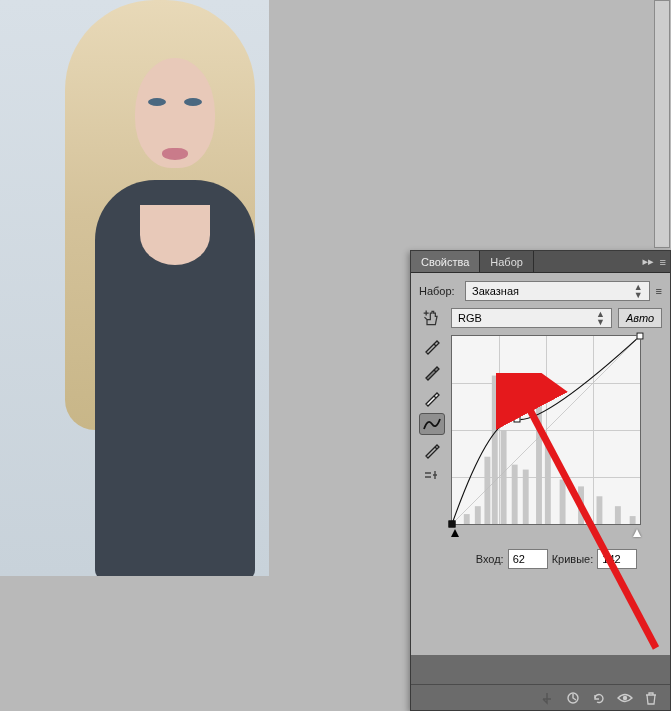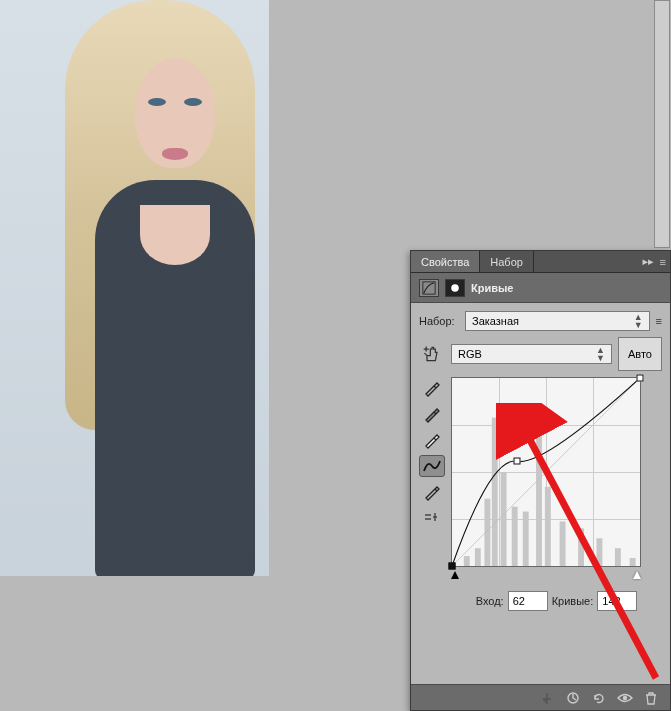--- a/index.html
+++ b/index.html
@@ -30,21 +30,21 @@
 .panel-header { height: 30px; background: #6b6b6b; display: flex; align-items: center; padding: 0 8px; gap: 6px; border-bottom: 1px solid #4b4b4b; }
 .header-icon { width: 20px; height: 18px; background: #8a8a8a; border: 1px solid #3a3a3a; display: flex; align-items: center; justify-content: center; color: #222; font-size: 10px; }
 .header-title { color: #eee; font-weight: bold; }
 
 .panel-body { background: #b8b8b8; height: 382px; padding: 8px; position: relative; }
 
 .row { display: flex; align-items: center; gap: 6px; margin-bottom: 6px; }
 .row-label { color: #222; min-width: 40px; }
 .dropdown { flex: 1; height: 20px; background: #efefef; border: 1px solid #7a7a7a; padding: 0 6px; display: flex; align-items: center; justify-content: space-between; cursor: pointer; }
 .dd-arrows { font-size: 9px; color: #555; line-height: 8px; }
-.auto-btn { width: 44px; height: 34px; background: #dcdcdc; border: 1px solid #7a7a7a; display: flex; align-items: center; justify-content: center; cursor: pointer; }
+.auto-btn { width: 44px; height: 20px; background: #dcdcdc; border: 1px solid #7a7a7a; display: flex; align-items: center; justify-content: center; cursor: pointer; font-style: italic; }
 
 .main-area { display: flex; gap: 6px; }
 .tool-col { width: 26px; display: flex; flex-direction: column; gap: 4px; }
 .tool-btn { width: 26px; height: 22px; display: flex; align-items: center; justify-content: center; color: #333; cursor: pointer; }
 .tool-btn.selected { background: #8f8f8f; border: 1px solid #555; border-radius: 3px; }
 
 .curve-area { flex: 1; }
 .curve-box { width: 190px; height: 190px; background: #f5f5f5; border: 1px solid #666; position: relative; }
 .grid-line { position: absolute; background: #ccc; }
 .grid-v { width: 1px; height: 100%; }
@@ -102,34 +102,20 @@
     </div>
     <div class="tab">
       <span>Набор</span>
     </div>
     <div class="tab-controls">
       <span class="tab-ctrl">▸▸</span>
       <span class="tab-ctrl">≡</span>
     </div>
   </div>
 
-  <div class="panel-header">
-    <div class="header-icon">
-      <svg viewBox="0 0 16 16" width="14" height="14">
-          <rect x="1" y="1" width="14" height="14" fill="none" stroke="#222" stroke-width="1"></rect>
-          <path d="M2 14 Q6 4 14 2" fill="none" stroke="#222" stroke-width="1.4"></path>
-        </svg>
-    </div>
-    <div class="header-icon" style="background:#222;color:#fff">
-      <svg viewBox="0 0 16 16" width="12" height="12">
-          <circle cx="8" cy="8" r="5" fill="#fff"></circle>
-        </svg>
-    </div>
-    <span class="header-title">Кривые</span>
-  </div>
 
   <div class="panel-body">
 
     <div class="row">
       <span class="row-label">Набор:</span>
       <div class="dropdown">
         <span>Заказная</span>
         <span class="dd-arrows">▲<br>▼</span>
       </div>
       <span class="tab-ctrl" style="color:#333">≡</span>

